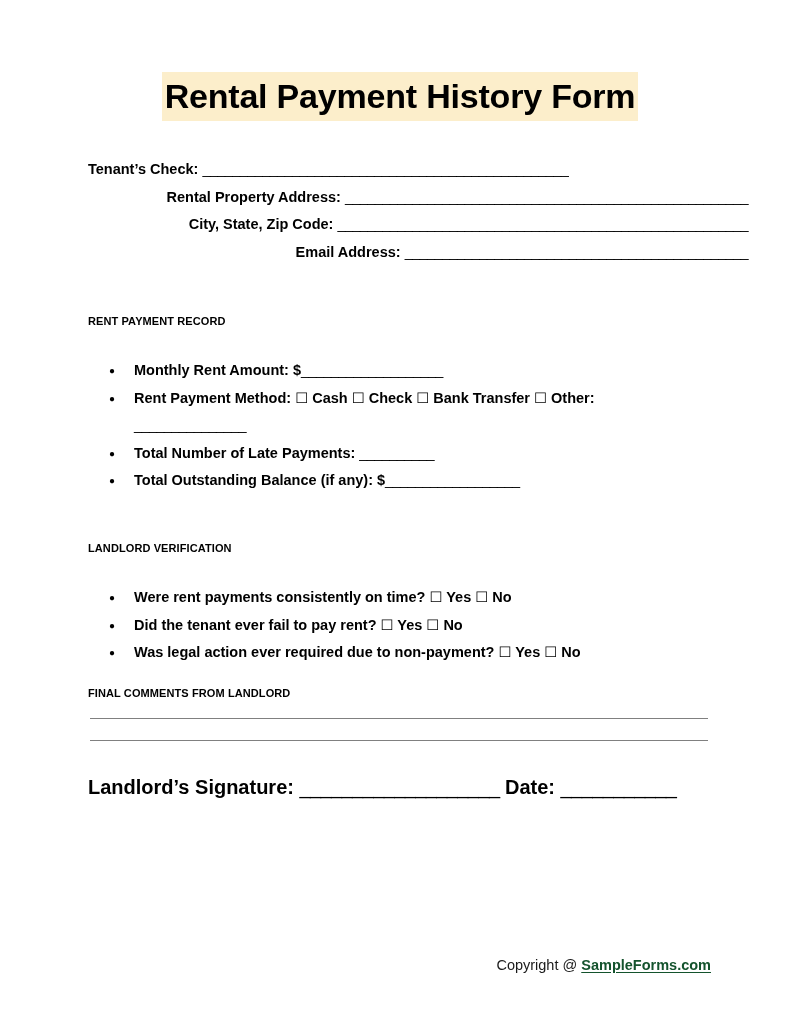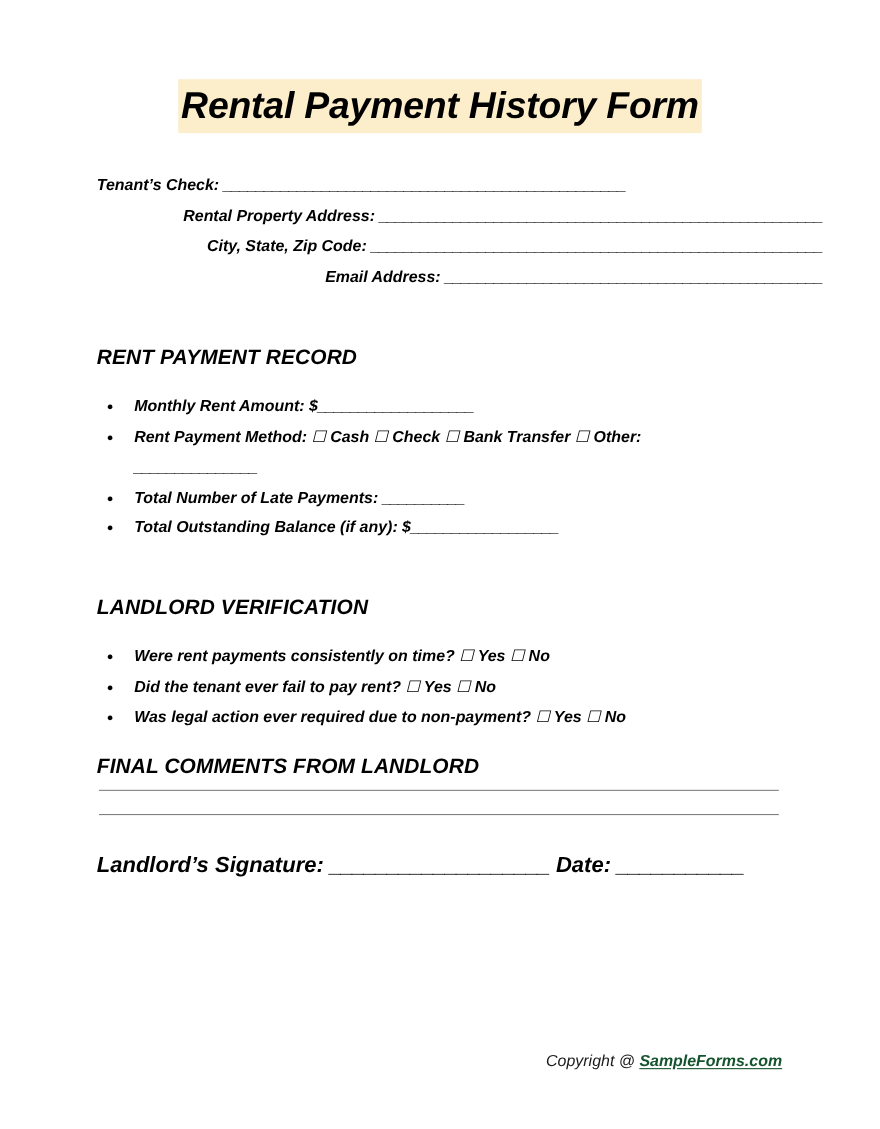--- a/index.html
+++ b/index.html
@@ -14,21 +14,20 @@
     font-family: "Liberation Sans", sans-serif;
     color: #000000;
     overflow: hidden;
   }
 
   .page {
     position: relative;
     width: 800px;
     height: 1026px;
     box-sizing: border-box;
-    font-style: italic;
   }
 
   
   .title-wrap {
     position: absolute;
     left: 0;
     top: 72px;
     width: 800px;
     text-align: center;
   }
@@ -58,32 +57,32 @@
   .field-row.indent-1 { padding-left: 6px; text-align: right; }
   .rule-fill {
     font-weight: normal;
     letter-spacing: -0.6px;
   }
 
   
   .section-head {
     position: absolute;
     left: 88px;
-    font-size: 19px;
+    font-size: 11px;
     font-weight: bold;
     letter-spacing: 0.1px;
   }
   #rent-record-head { top: 315px; }
   #landlord-verif-head { top: 542px; }
   #final-comments-head { top: 687px; }
 
   
   .bullets {
     position: absolute;
-    left: 72px;
+    left: 84px;
     margin: 0;
     padding: 0;
     list-style: none;
     width: 580px;
   }
   #rent-record-list { top: 357px; }
   #landlord-verif-list { top: 584px; }
 
   .bullets li {
     position: relative;

